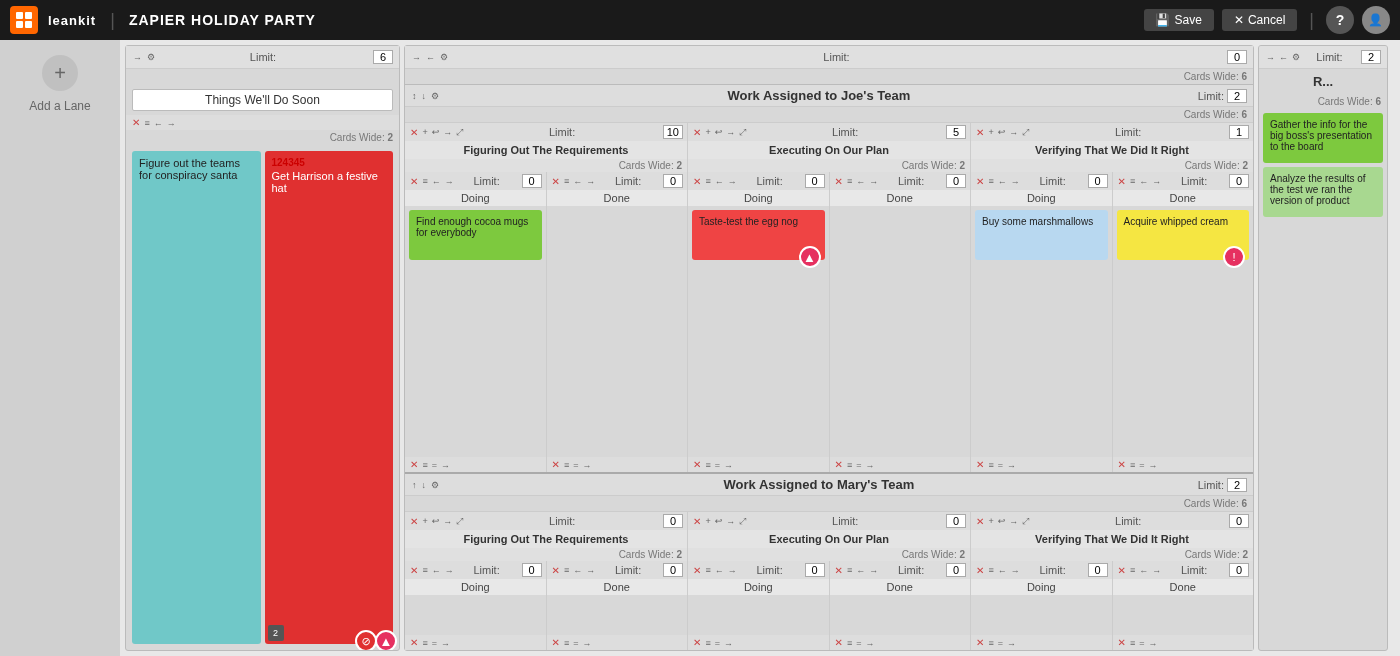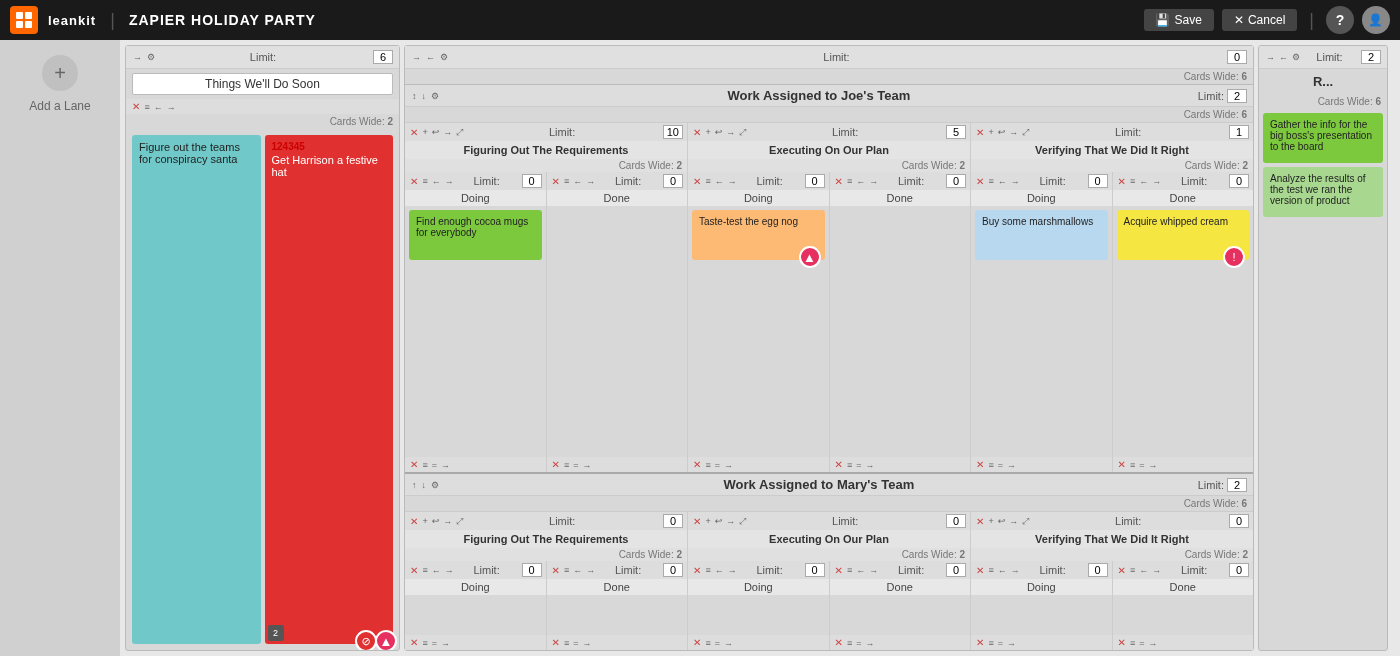--- a/index.html
+++ b/index.html
@@ -101,20 +101,21 @@
     .limit-label { font-size: 11px; color: #555; }
     .lane-title-input {
       background: white;
       border: 1px solid #bbb;
       border-radius: 2px;
       padding: 3px 6px;
       text-align: center;
       font-size: 12px;
       width: 100%;
       color: #333;
+      margin-top: 16px;
     }
     
     .cards-wide {
       font-size: 10px; color: #777; text-align: right; padding: 2px 6px;
     }
     
     .cards-area {
       flex: 1;
       padding: 4px;
       display: flex;
@@ -129,21 +130,21 @@
       border-radius: 3px;
       padding: 6px 7px;
       font-size: 11px;
       color: #222;
       position: relative;
       min-height: 50px;
       cursor: pointer;
     }
     .card-green { background: #7dc93e; }
     .card-yellow { background: #f5e642; }
-    .card-orange { background: #fdba74; }
+    .card-orange { background: #ef4444; }
     .card-red { background: #e03030; color: white; }
     .card-light-green { background: #a8d890; }
     .card-cyan { background: #70c8c8; }
     .card-light-blue { background: #b8d8f0; }
     
     .card-id { font-size: 10px; font-weight: bold; color: #c00; display: block; margin-bottom: 2px; }
     .badge-num { position: absolute; bottom: 3px; left: 3px; width: 16px; height: 16px; border-radius: 2px; background: #888; color: white; font-size: 9px; display: flex; align-items: center; justify-content: center; }
     
     
     .ico { display: inline-block; font-size: 9px; color: #666; cursor: pointer; padding: 0 1px; }

